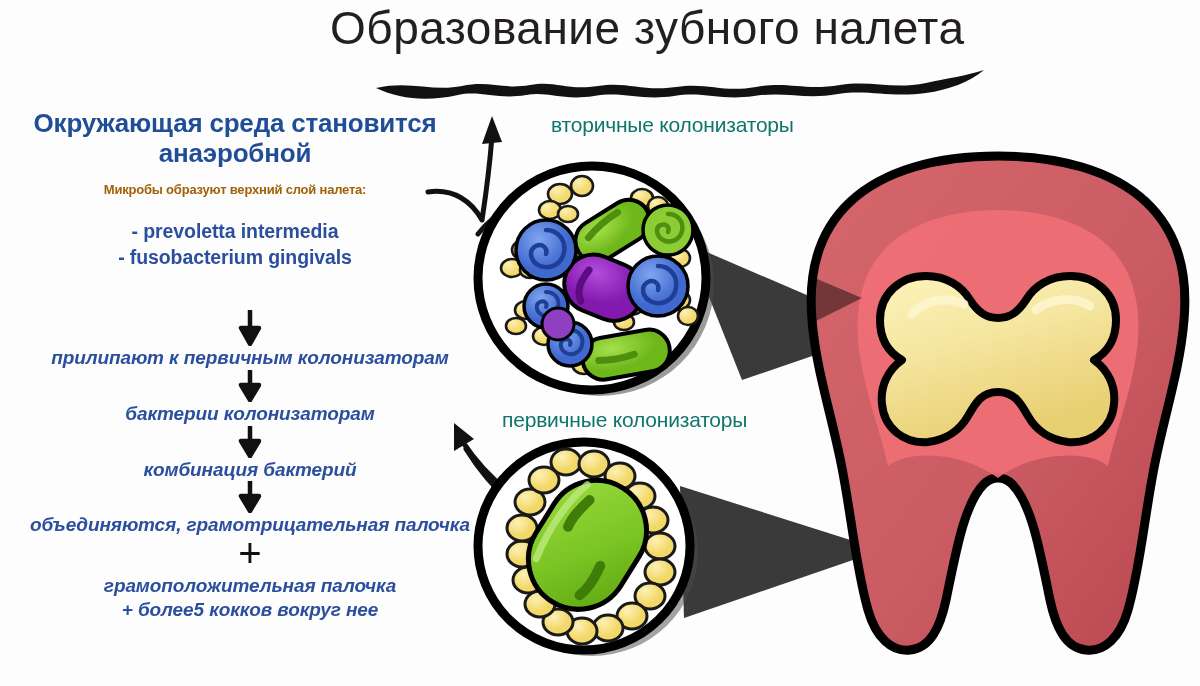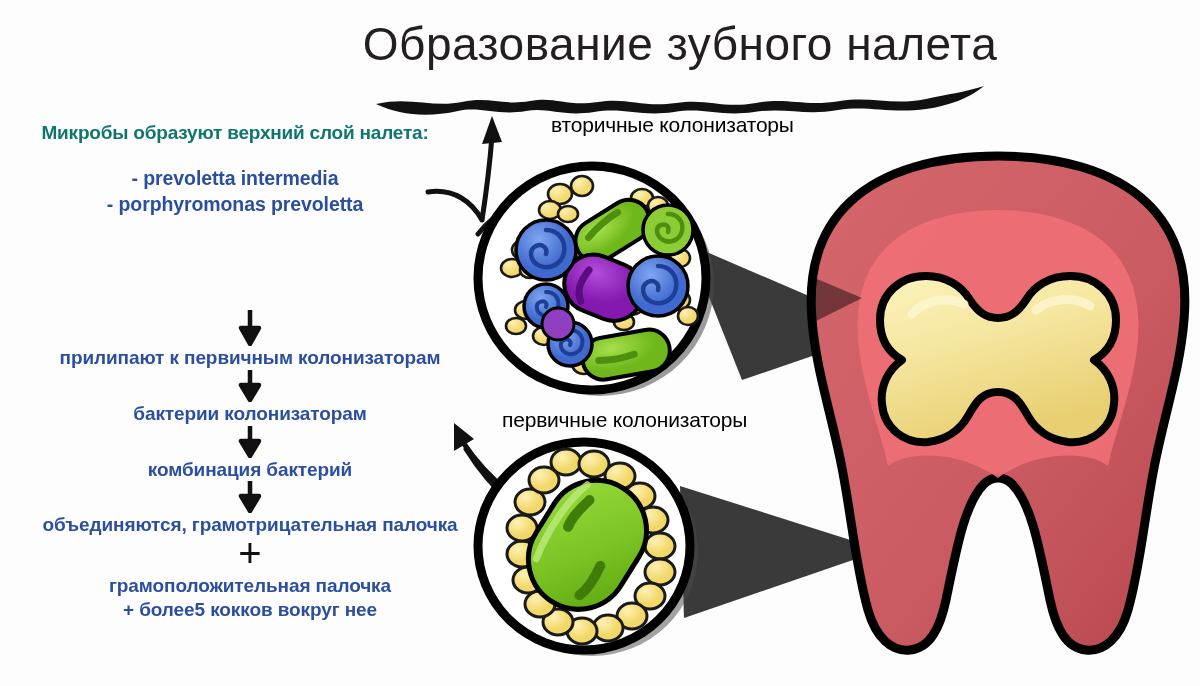--- a/index.html
+++ b/index.html
@@ -5,63 +5,63 @@
   html,body{margin:0;padding:0;}
   body{
     width:1200px;height:686px;
     background:#fdfdfd;
     font-family:"Liberation Sans","DejaVu Sans",sans-serif;
     overflow:hidden;position:relative;
   }
   #stage{position:relative;width:1200px;height:686px;}
 
   
-  #title-block{position:absolute;left:330px;top:20px;width:700px;text-align:center;}
+  #title-block{position:absolute;left:330px;top:4px;width:700px;text-align:left;}
   #page-title{
     font-size:46px;color:#231f20;letter-spacing:.5px;
     line-height:1.05;white-space:nowrap;font-weight:400;
   }
   #title-underline{position:absolute;left:40px;top:62px;width:620px;height:34px;}
 
   
   #left-col{position:absolute;left:0px;top:108px;width:470px;}
   .lead{
     color:#1f4e96;font-size:26px;font-weight:bold;text-align:center;
     line-height:1.16;letter-spacing:-.2px;
   }
   .sub{
-    color:#0f766e;font-size:19px;font-weight:bold;text-align:center;
+    color:#a16207;font-size:13px;font-weight:bold;text-align:center;
     margin-top:14px;letter-spacing:-.2px;
   }
   .species-list{
     margin-top:22px;text-align:center;color:#2b4f9e;
     font-size:19.5px;line-height:1.33;font-weight:600;letter-spacing:-.1px;
   }
   .species-list div{white-space:nowrap;}
 
   
   #flow{position:absolute;left:0px;top:310px;width:500px;text-align:center;}
   .flow-step{
     color:#2b4f9e;font-size:19px;font-weight:600;
-    letter-spacing:-.1px;line-height:1.25;white-space:nowrap;
+    letter-spacing:-.1px;line-height:1.25;white-space:nowrap;font-style:italic;
   }
   .arrow-down{display:block;margin:0 auto;}
   .plus-sign{
     display:block;text-align:center;color:#111;
     font-size:40px;line-height:.72;font-weight:500;margin:2px 0 6px;
   }
 
   
   .bubble{position:absolute;}
   #bubble-secondary{left:472px;top:158px;width:244px;height:240px;}
   #bubble-primary{left:470px;top:432px;width:230px;height:228px;}
 
   
   .callout-label{
-    position:absolute;color:#000000;font-size:21px;
+    position:absolute;color:#0f766e;font-size:21px;
     white-space:nowrap;letter-spacing:-.2px;
   }
   #label-secondary{left:551px;top:113px;}
   #label-primary{left:478px;top:408px;margin-left:24px;}
 
   
   #connector-secondary{position:absolute;left:420px;top:110px;width:140px;height:130px;}
   #connector-primary{position:absolute;left:440px;top:415px;width:130px;height:125px;}
   #wedge-secondary{position:absolute;left:682px;top:238px;width:210px;height:145px;}
   #wedge-primary{position:absolute;left:662px;top:478px;width:225px;height:145px;}
@@ -78,24 +78,28 @@
       <path d="M6 22 C40 14, 62 26, 92 20 C120 14, 132 24, 160 19 C186 14, 196 25, 228 20
                C258 15, 272 26, 306 21 C338 16, 352 27, 386 21 C418 15, 434 25, 470 19
                C502 14, 522 24, 556 17 C578 12, 596 10, 614 4
                C600 16, 578 24, 556 27 C520 32, 498 23, 468 28 C434 34, 416 25, 384 30
                C350 35, 334 25, 304 30 C270 35, 254 25, 224 30 C192 35, 178 25, 156 29
                C128 34, 110 24, 88 29 C56 36, 30 33, 6 22 Z" fill="#111111"></path>
     </svg>
   </div>
 
   <div id="left-col">
+    <div class="lead">
+      <div>Окружающая среда становится</div>
+      <div>анаэробной</div>
+    </div>
     <div class="sub">Микробы образуют верхний слой налета:</div>
     <div class="species-list">
       <div>- prevoletta intermedia</div>
-      <div>- porphyromonas prevoletta</div>
+      <div>- fusobacterium gingivals</div>
     </div>
   </div>
 
   <div id="flow">
 
     <svg class="arrow-down" width="26" height="36" viewBox="0 0 26 36">
       <path d="M13 0 L13 20 M13 34 L4 18 L22 18 Z" stroke="#111" stroke-width="4.5" fill="#111" stroke-linejoin="round"></path>
     </svg>
     <div class="flow-step">прилипают к первичным колонизаторам</div>
 

